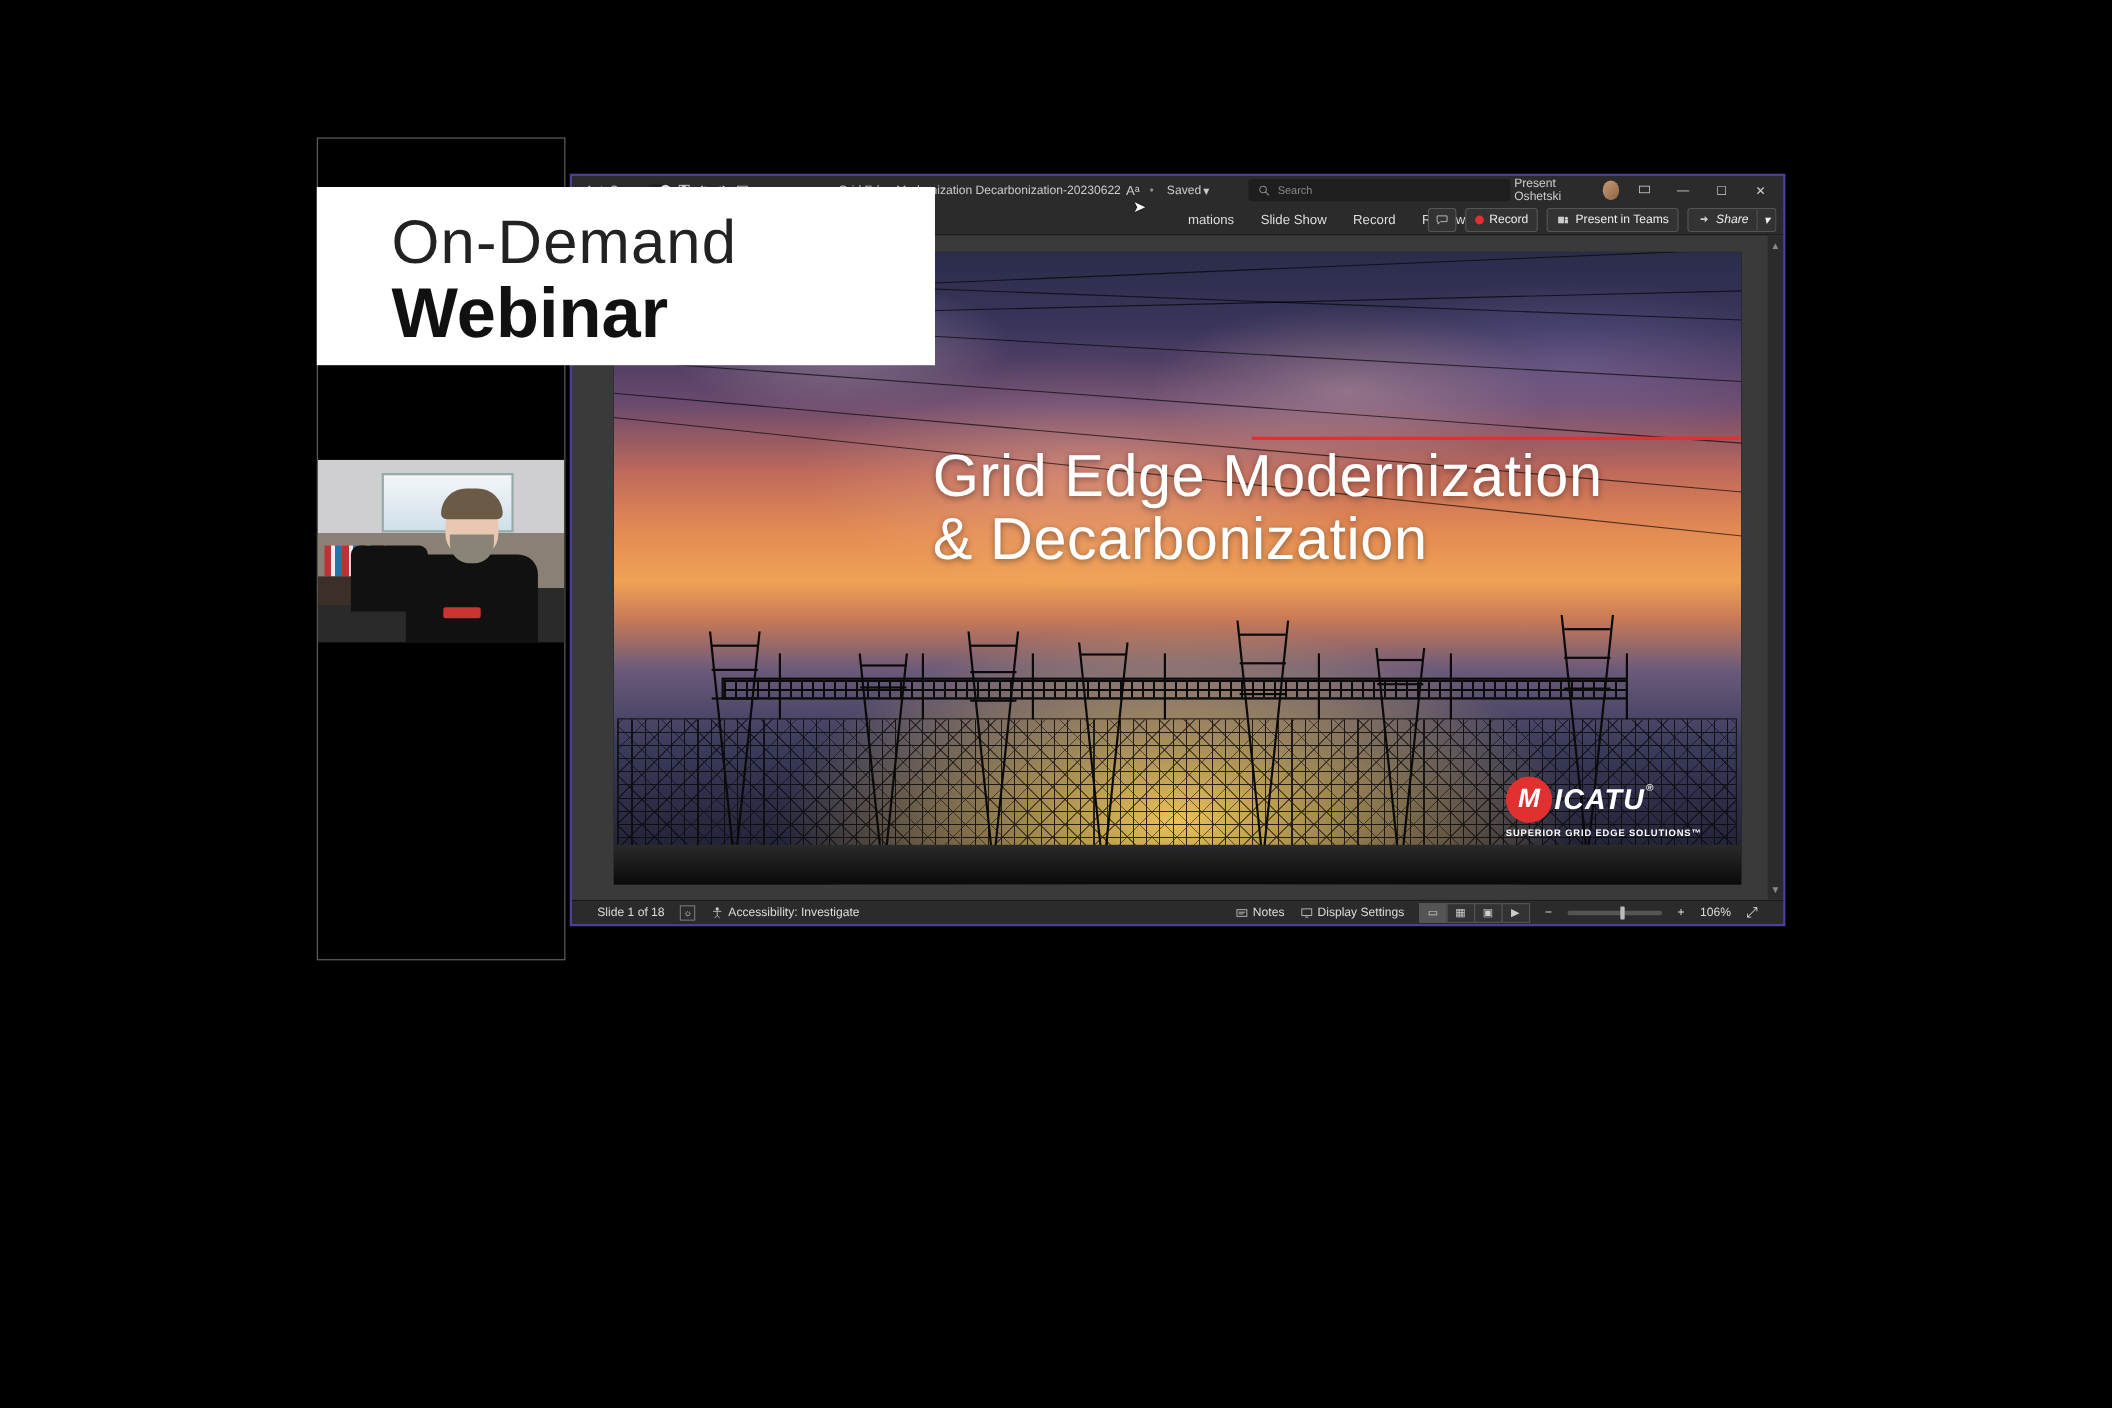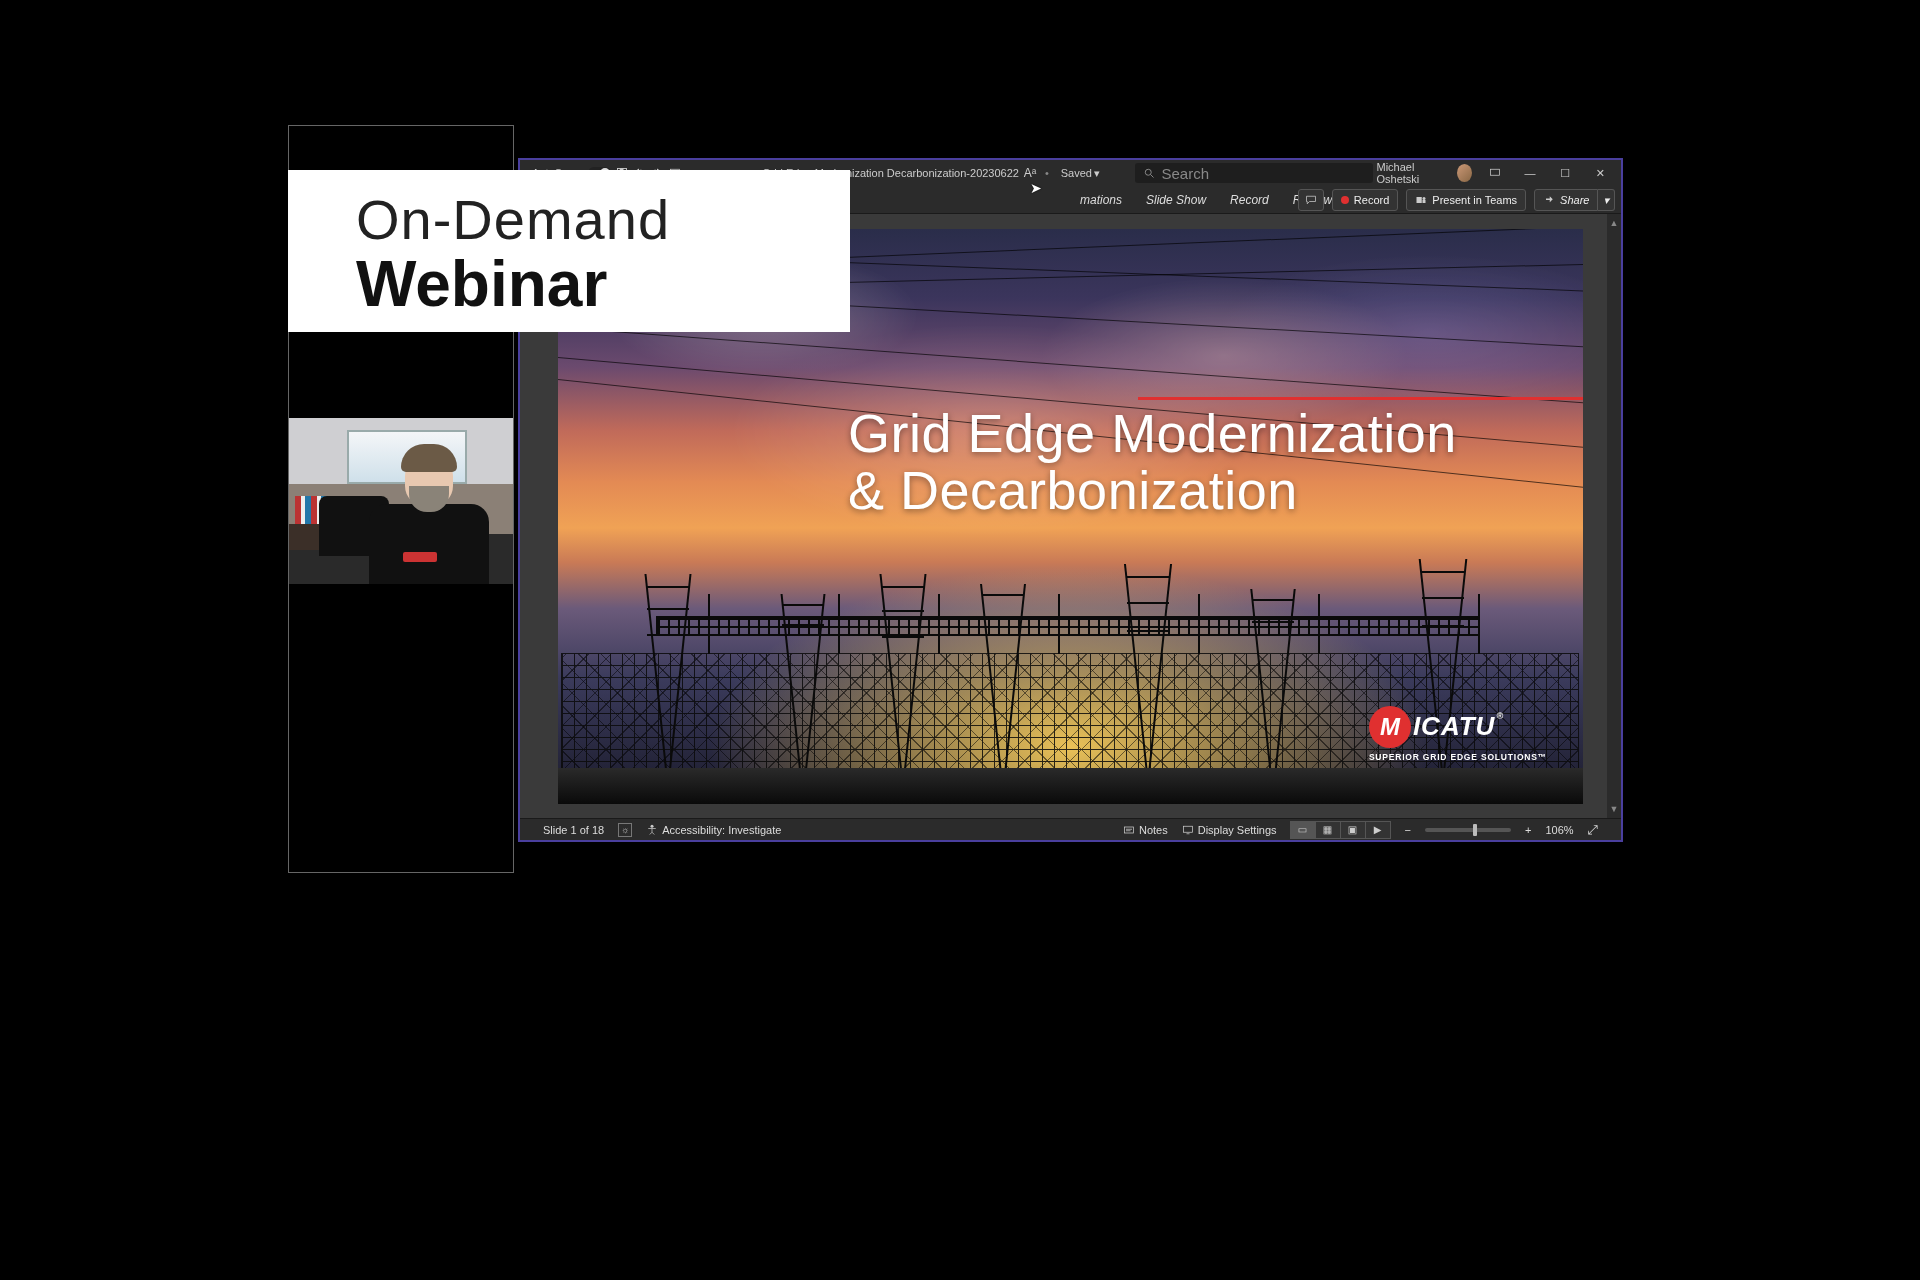--- a/index.html
+++ b/index.html
@@ -16,31 +16,31 @@
   .autosave-lab { margin-left: 8px; }
   .toggle { width: 26px; height: 12px; border-radius: 6px; background: #222; display: inline-flex;
             align-items: center; justify-content: flex-end; padding: 1px; margin-left: 4px; }
   .toggle .knob { width: 10px; height: 10px; border-radius: 50%; background: #ddd; }
   .title-icon { width: 16px; height: 16px; display: flex; align-items: center; justify-content: center;
                 color: #ccc; font-size: 12px; }
   .title-doc { margin-left: 40px; flex: 0 0 auto; }
   .saved { margin-left: 8px; display: flex; align-items: center; gap: 2px;}
   .searchbox { margin-left: 32px; background: #1e1e1e; border-radius: 3px;
                height: 20px; width: 270px; display: flex; align-items: center; padding: 0 8px;
-               color: #888; font-size: 15px; gap: 6px; }
+               color: #888; font-size: 10px; gap: 6px; }
   .user-area { margin-left: auto; display: flex; align-items: center; gap: 10px; padding-right: 4px; }
   .avatar { width: 18px; height: 18px; border-radius: 50%; background: linear-gradient(135deg,#c97,#864); }
   .win-btn { width: 30px; height: 20px; display: flex; align-items: center; justify-content: center;
              color: #ccc; font-size: 11px; }
 
   
   .ribbon { height: 28px; background: #2b2b2b; display: flex; align-items: center;
             font-size: 12px; color: #ddd; padding-left: 560px; gap: 24px;
             border-bottom: 1px solid #1a1a1a; position: relative; }
-  .ribbon .tab { cursor: pointer; font-style: italic; }
+  .ribbon .tab { cursor: pointer; }
   .ribbon-right { position: absolute; right: 6px; top: 0; height: 28px; display: flex;
                   align-items: center; gap: 8px; }
   .rbtn { height: 22px; padding: 0 8px; border: 1px solid #555; border-radius: 3px;
           background: #333; color: #eee; font-size: 11px; display: flex; align-items: center;
           gap: 5px; }
   .rbtn.record { border-color: #555; }
   .rbtn .dot { width: 8px; height: 8px; border-radius: 50%; background: #e03030; }
   .rbtn-share { display: flex; align-items: center; font-style: italic; }
 
   
@@ -215,21 +215,21 @@
 
       <div class="searchbox">
         <svg class="mini-svg" viewBox="0 0 16 16">
             <circle cx="7" cy="7" r="4" fill="none" stroke="#888" stroke-width="1.3"></circle>
             <line x1="10" y1="10" x2="14" y2="14" stroke="#888" stroke-width="1.3"></line>
           </svg>
         <span>Search</span>
       </div>
 
       <div class="user-area">
-        <span>Michael Oshetski</span>
+        <span>Present Oshetski</span>
         <span class="avatar"></span>
         <span class="win-btn">
           <svg class="mini-svg" viewBox="0 0 16 16">
               <rect x="2" y="3" width="12" height="8" fill="none" stroke="#ccc"></rect>
             </svg>
         </span>
         <span class="win-btn">—</span>
         <span class="win-btn">☐</span>
         <span class="win-btn">✕</span>
       </div>

